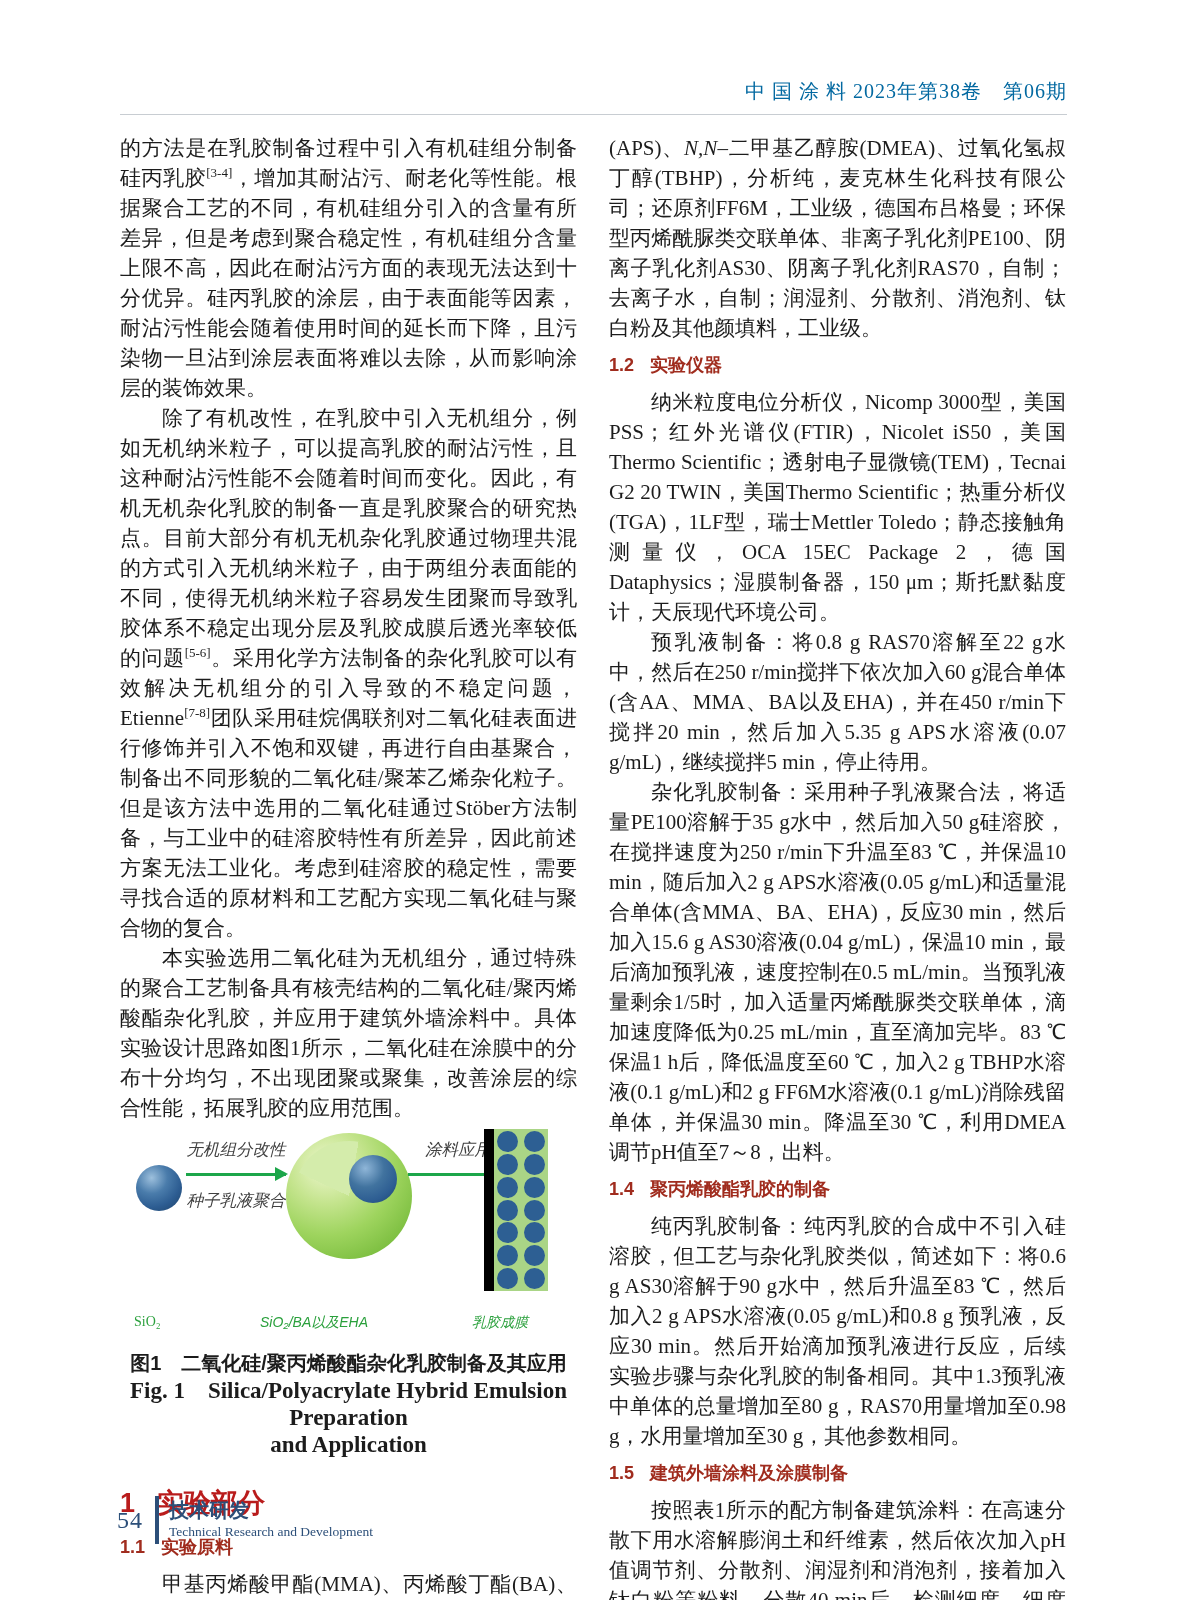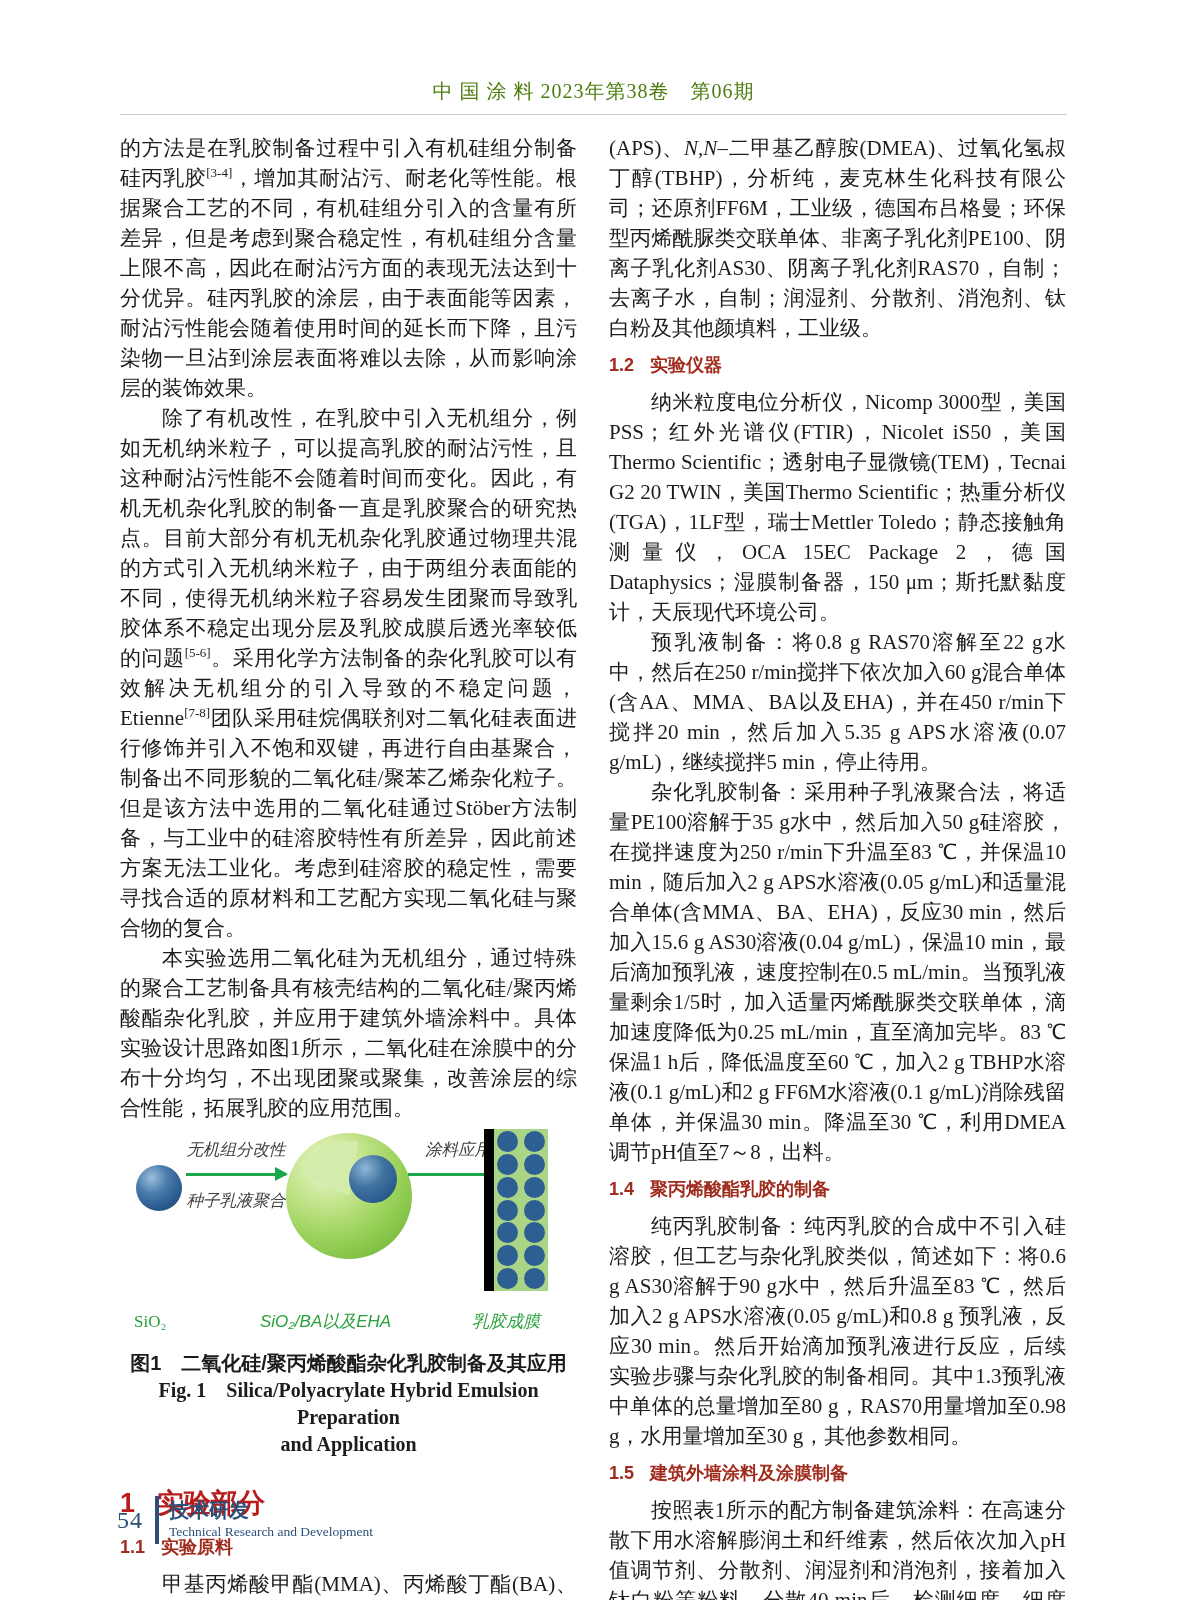--- a/index.html
+++ b/index.html
@@ -2,22 +2,22 @@
 <html><head>
 <meta charset="utf-8">
 <style>
   html,body{margin:0;padding:0;}
   body{
     width:1187px;height:1600px;position:relative;background:#ffffff;
     font-family:"Liberation Serif", serif;color:#1c1c1c;overflow:hidden;
   }
   .page{position:absolute;left:120px;top:78px;width:947px;}
   
-  .hdr{display:flex;justify-content:center;align-items:flex-end;
-       color:#4d7c0f;font-size:20px;padding-bottom:9px;border-bottom:1.5px solid #c8cdd2;}
+  .hdr{display:flex;justify-content:flex-end;align-items:flex-end;
+       color:#0369a1;font-size:20px;padding-bottom:9px;border-bottom:1.5px solid #c8cdd2;}
   .hdr .journal{letter-spacing:7px;}
   .hdr .issue{letter-spacing:1px;}
   
   .cols{display:flex;gap:32px;margin-top:18px;}
   .col{width:457px;font-size:21px;line-height:30px;text-align:justify;}
   .col p{margin:0;}
   .col p.ind{text-indent:2em;}
   sup{font-size:0.62em;line-height:0;}
   .it{font-style:italic;}
   
@@ -49,27 +49,27 @@
   .core{position:absolute;left:63px;top:22px;width:48px;height:48px;border-radius:50%;
      background:radial-gradient(circle at 34% 28%, #8fb6d8 0%, #41739f 40%, #2d5d92 70%, #1c4066 100%);}
   
   .film{position:absolute;left:364px;top:-4px;height:162px;display:flex;}
   .film-bar{width:10px;height:162px;background:#000;}
   .film-body{width:54px;height:162px;background:#aad586;display:grid;
      grid-template-columns:repeat(2,1fr);align-content:space-evenly;justify-items:center;}
   .dot{width:21px;height:21px;border-radius:50%;background:#2d5f93;}
   .fig-labels{position:relative;height:26px;margin-top:6px;}
   .fig-labels span{position:absolute;font-family:"Liberation Sans", sans-serif;font-style:italic;
-     color:#2aa03c;font-size:17px;white-space:nowrap;}
+     color:#2aa03c;font-size:14px;white-space:nowrap;}
   .fl1{left:14px;font-family:"Liberation Serif",serif !important;font-style:normal !important;color:#2aa03c;}
   .fl2{left:140px;}
   .fl3{left:352px;}
   .cap-cn{font-family:"Liberation Sans", sans-serif;font-weight:700;font-size:20px;
      text-align:center;margin-top:16px;line-height:28px;}
-  .cap-en{font-weight:700;font-size:20px;text-align:center;line-height:27px;}
+  .cap-en{font-weight:700;font-size:23px;text-align:center;line-height:27px;}
   
   .footer{position:absolute;left:117px;top:1496px;display:flex;align-items:center;color:#2c4f79;}
   .pageno{font-size:24px;margin-right:12px;letter-spacing:1px;}
   .fbar{width:4px;height:48px;background:#2c4f79;margin-right:10px;}
   .fcol .cn{font-family:"Liberation Sans", sans-serif;font-weight:700;font-size:20px;line-height:24px;}
   .fcol .en{font-size:13.5px;line-height:20px;}
 </style>
 </head>
 <body>
 

